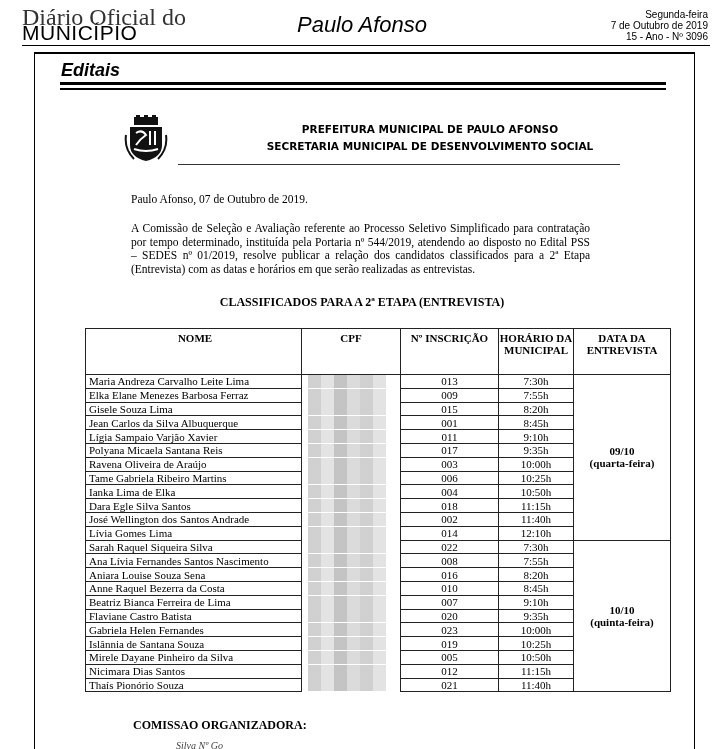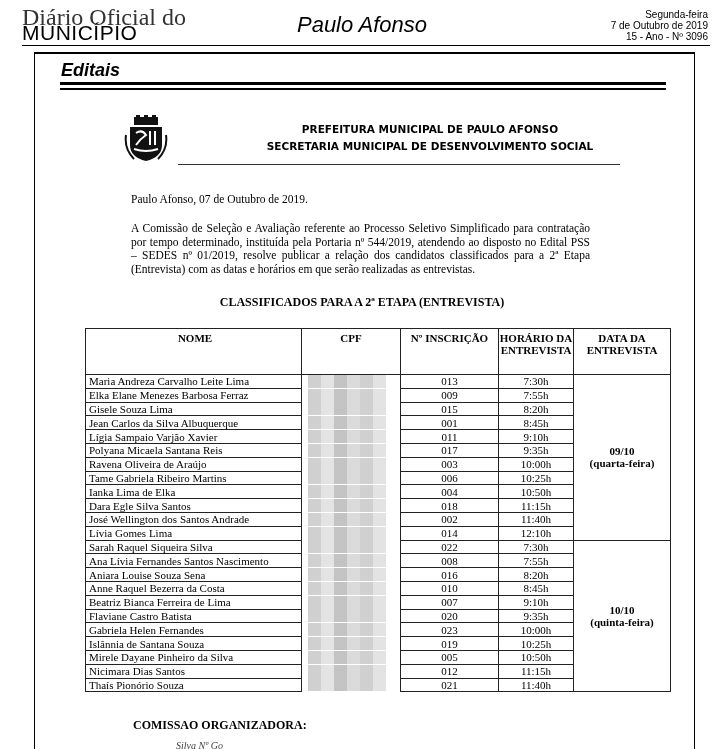--- a/index.html
+++ b/index.html
@@ -79,21 +79,21 @@
 <div class="doc-text date-line">Paulo Afonso, 07 de Outubro de 2019.</div>
 <div class="doc-text para">A Comissão de Seleção e Avaliação referente ao Processo Seletivo Simplificado para contratação por tempo determinado, instituída pela Portaria nº 544/2019, atendendo ao disposto no Edital PSS – SEDES nº 01/2019, resolve publicar a relação dos candidatos classificados para a 2ª Etapa (Entrevista) com as datas e horários em que serão realizadas as entrevistas.</div>
 <div class="table-title">CLASSIFICADOS PARA A 2ª ETAPA (ENTREVISTA)</div>
 
 <table class="cls">
   <thead>
     <tr>
       <th class="c-name" style="text-align:center;padding-left:0">NOME</th>
       <th class="c-cpf">CPF</th>
       <th class="c-insc">Nº INSCRIÇÃO</th>
-      <th class="c-hora">HORÁRIO DA ENTREVISTA</th>
+      <th class="c-hora">HORÁRIO DA MUNICIPAL</th>
       <th class="c-data" style="vertical-align:top">DATA DA ENTREVISTA</th>
     </tr>
   </thead>
   <tbody id="tbody">
       <tr>
         <td class="c-name">Maria Andreza Carvalho Leite Lima</td>
         <td class="c-cpf">
           <span class="blur"></span>
         </td>
         <td class="c-insc">013</td>

